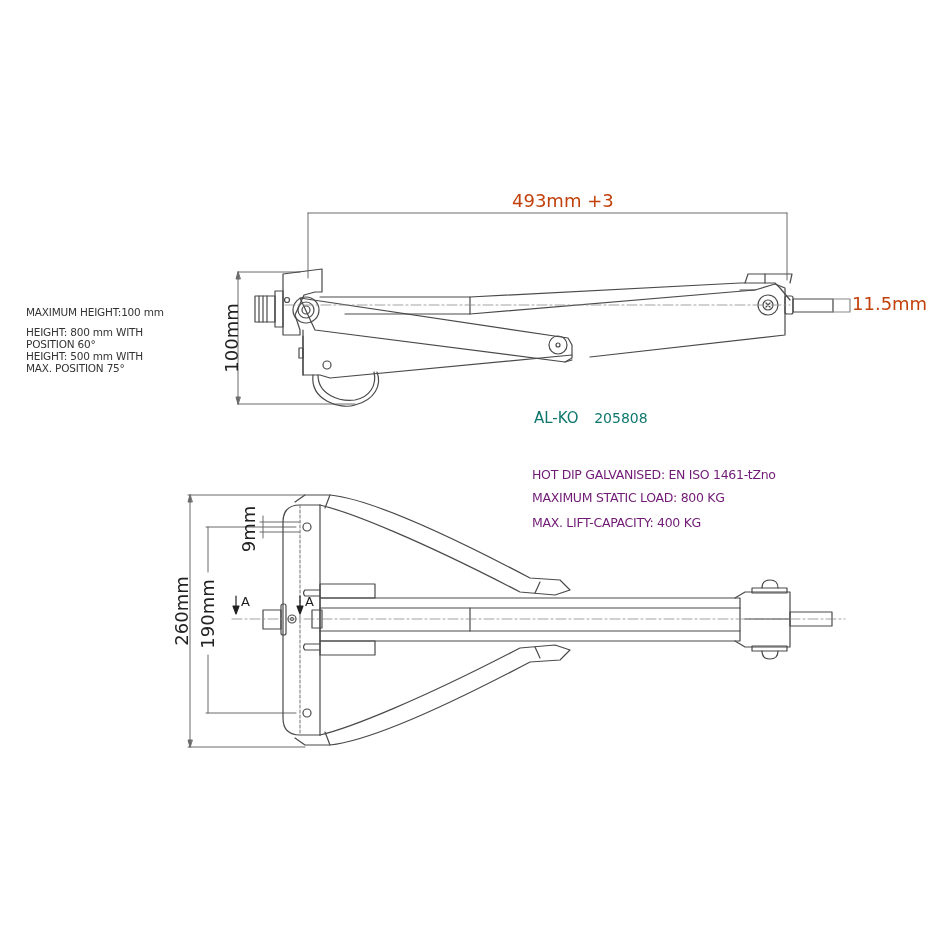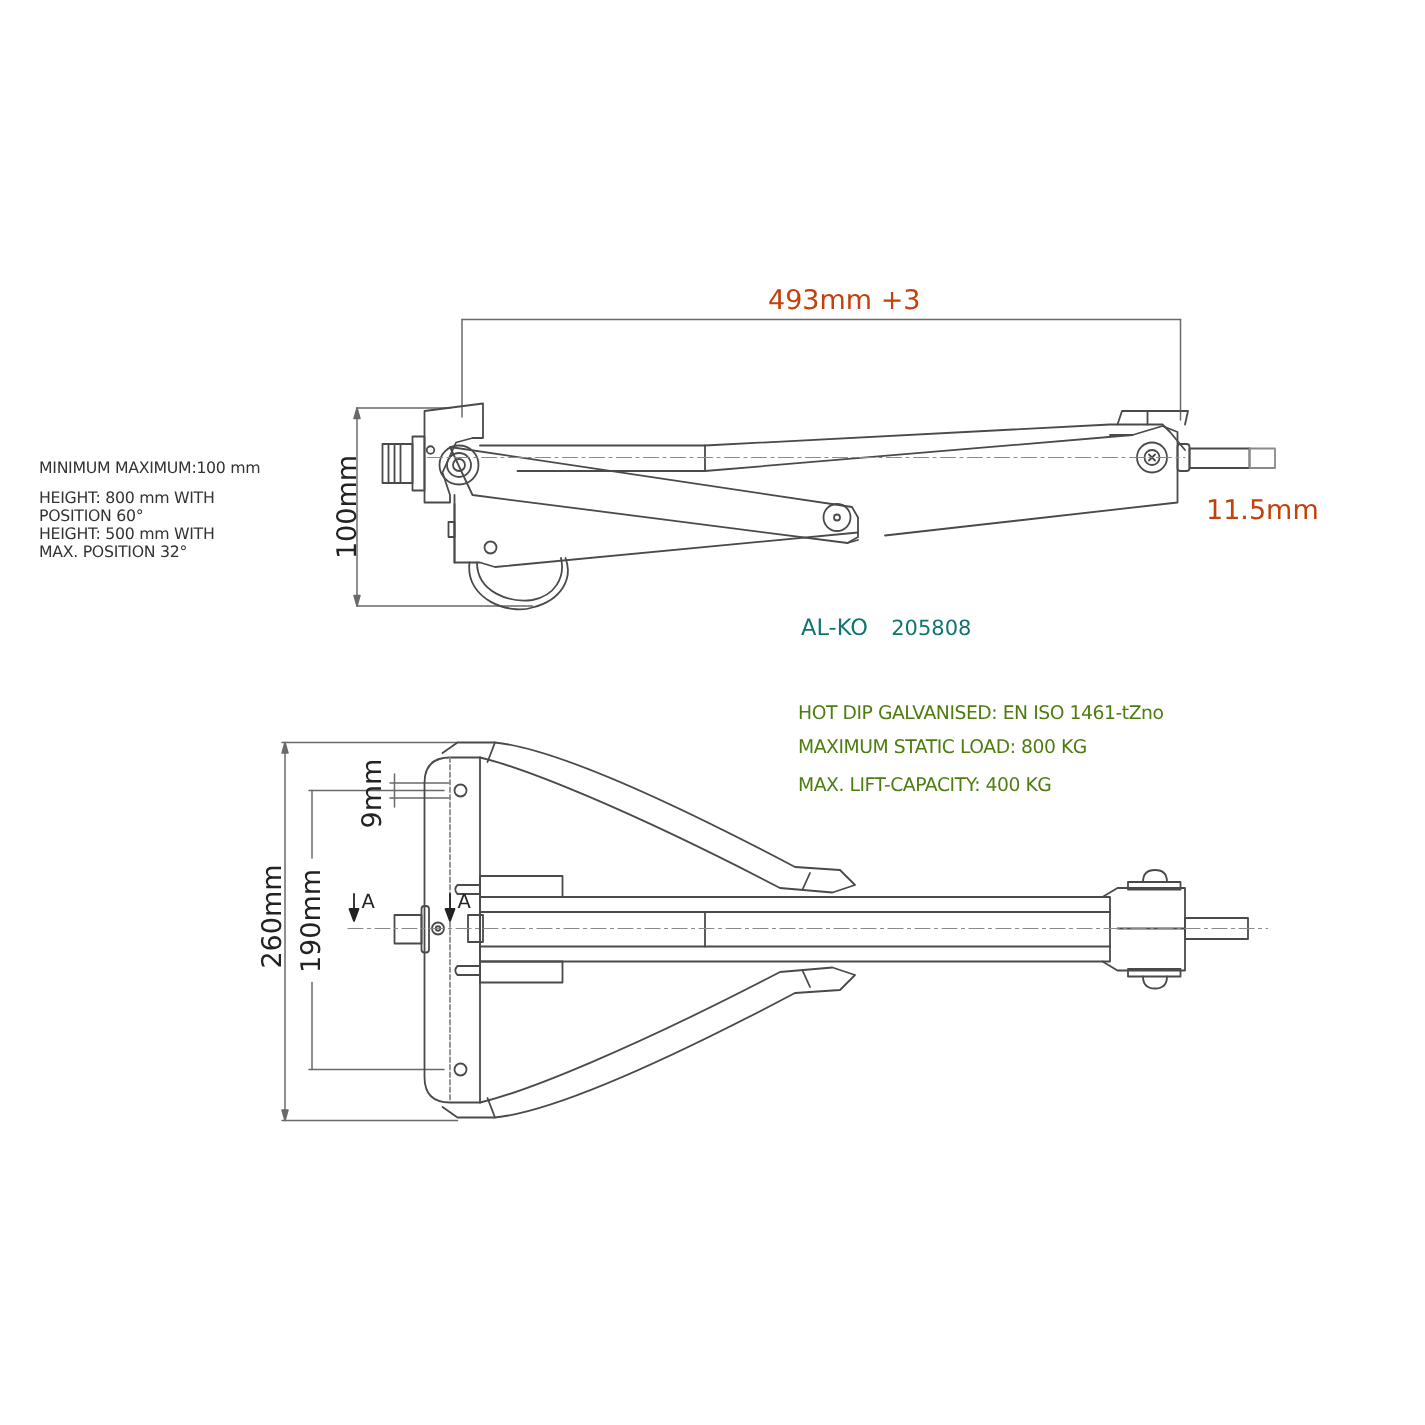--- a/index.html
+++ b/index.html
@@ -1,21 +1,21 @@
 <!DOCTYPE html>
 <html><head>
   <meta charset="utf-8">
   <style>
     html, body { margin: 0; padding: 0; background: #ffffff; }
     body { width: 950px; height: 950px; position: relative; overflow: hidden;
            font-family: "DejaVu Sans", "Liberation Sans", sans-serif; color: #2a2a2a; }
     .abs { position: absolute; white-space: nowrap; }
     .drawing { position: absolute; left: 0; top: 0; width: 950px; height: 950px; }
     .note { font-size: 10.5px; line-height: 12px; letter-spacing: -0.2px; color: #333; }
-    .spec { font-size: 12.5px; line-height: 13px; letter-spacing: -0.3px; color: #4d7c0f; }
+    .spec { font-size: 12.5px; line-height: 13px; letter-spacing: -0.3px; color: #701a75; }
     .dim { font-size: 18px; color: #c2410c; }
     .dim-v { font-size: 18px; color: #222; transform: rotate(-90deg); transform-origin: center center; }
     .sec { font-size: 13px; color: #222; }
     svg line, svg path, svg rect, svg circle, svg polyline, svg polygon { vector-effect: non-scaling-stroke; }
   </style>
 </head>
 <body>
 
 <svg class="drawing" viewBox="0 0 950 950" xmlns="http://www.w3.org/2000/svg">
   <g fill="none" stroke="#4a4a4a" stroke-width="1.2" stroke-linejoin="round" stroke-linecap="round">
@@ -161,27 +161,27 @@
 
       <line x1="232" y1="619" x2="845" y2="619" stroke="#8a8a8a" stroke-width="0.8" stroke-dasharray="10,3,2,3"></line>
     </g>
   </g>
 </svg>
 
 <div class="abs dim" style="left:512px; top:190px;">493mm +3</div>
 
 <div class="abs dim-v" style="left:197px; top:327px; width:70px; height:22px; text-align:center; line-height:22px;">100mm</div>
 
-<div class="abs dim" style="left:804px; top:293px;margin-top:37px;">11.5mm</div>
+<div class="abs dim" style="left:852px; top:293px;">11.5mm</div>
 
-<div class="abs note" style="left:26px; top:306px;">MINIMUM MAXIMUM:100 mm</div>
+<div class="abs note" style="left:26px; top:306px;">MAXIMUM HEIGHT:100 mm</div>
 <div class="abs note" style="left:26px; top:326px;">HEIGHT: 800 mm WITH</div>
 <div class="abs note" style="left:26px; top:338px;">POSITION 60°</div>
 <div class="abs note" style="left:26px; top:350px;">HEIGHT: 500 mm WITH</div>
-<div class="abs note" style="left:26px; top:362px;">MAX. POSITION 32°</div>
+<div class="abs note" style="left:26px; top:362px;">MAX. POSITION 75°</div>
 
 <div class="abs" style="left:534px; top:409px; font-size:15px; color:#0f766e;">
   <span>AL-KO</span>
   <span style="display:inline-block; width:6px;"></span>
   <span style="font-size:14px;">205808</span>
 </div>
 
 <div class="abs spec" style="left:532px; top:468px;">HOT DIP GALVANISED: EN ISO 1461-tZno</div>
 <div class="abs spec" style="left:532px; top:491px;">MAXIMUM STATIC LOAD: 800 KG</div>
 <div class="abs spec" style="left:532px; top:516px;">MAX. LIFT-CAPACITY: 400 KG</div>

